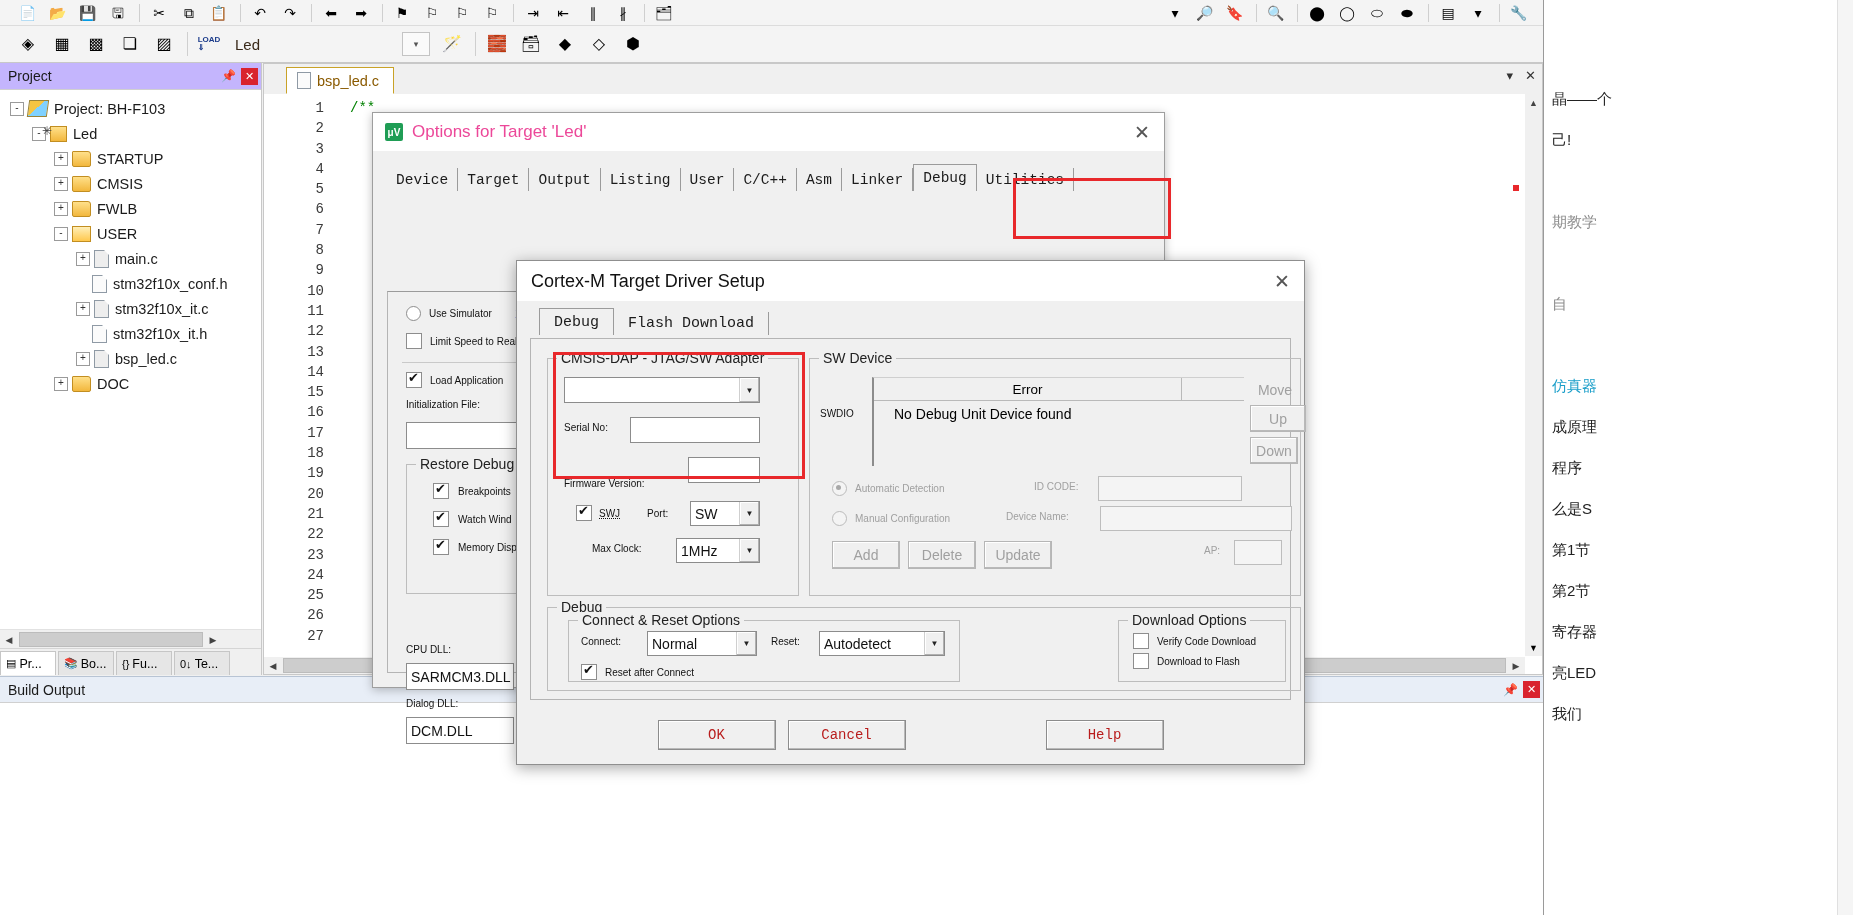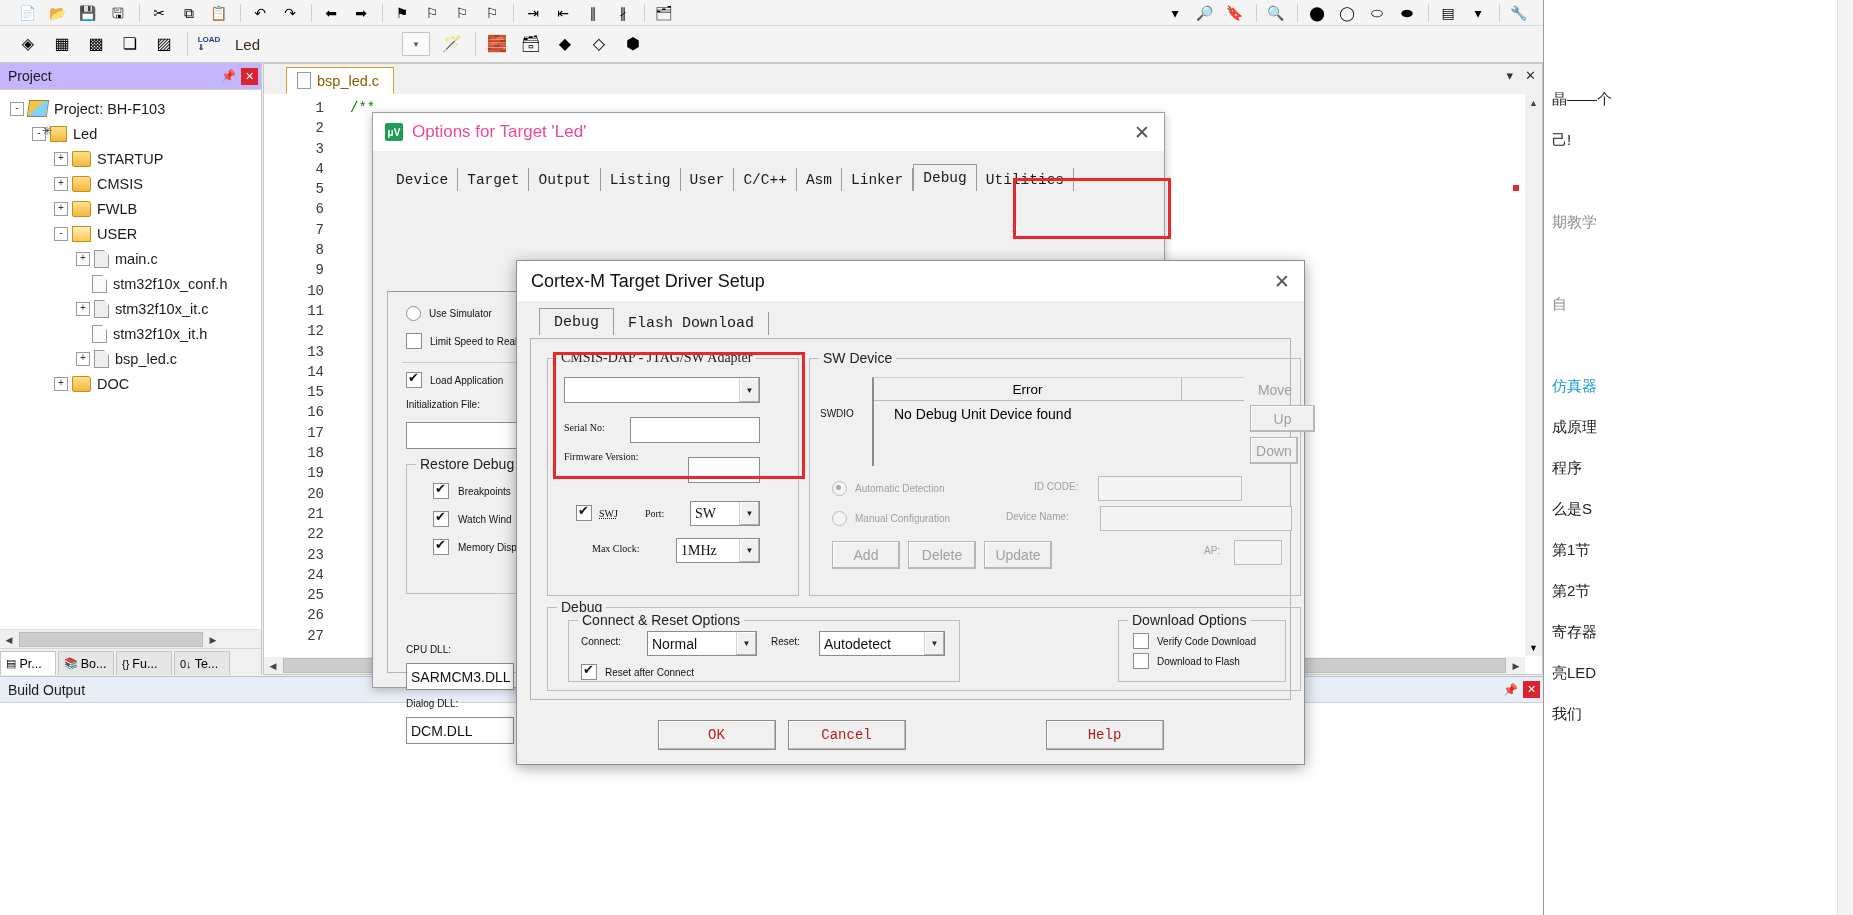--- a/index.html
+++ b/index.html
@@ -534,29 +534,29 @@
         <div class="ktab sel" style="font-size: 15px; padding: 0px 14px;">
           <span>Debug</span>
         </div>
         <div class="ktab" style="font-size: 15px; padding: 0px 14px;">
           <span>Flash Download</span>
         </div>
       </div>
 
     <div id="cx-pane">
 
-      <div class="group" style="left:16px;top:19px;width:250px;height:236px;font-family:Liberation Serif, serif;">
+      <div class="group" style="left:16px;top:19px;width:250px;height:236px;">
         <span class="glabel">CMSIS-DAP - JTAG/SW Adapter</span>
         <div class="combo" style="position:absolute;left:16px;top:18px;width:196px;height:26px;">
           <span class="txt"></span>
           <span class="arrow">▼</span>
         </div>
         <div class="lbl" style="position:absolute;left:16px;top:63px;">Serial No:</div>
         <div class="tfield" style="position:absolute;left:82px;top:58px;width:130px;height:26px;"></div>
-        <div class="lbl" style="position:absolute;left:16px;top:92px;">Firmware Version:</div>
+        <div class="lbl" style="position:absolute;left:16px;top:119px;">Firmware Version:</div>
         <div class="tfield" style="position:absolute;left:140px;top:98px;width:72px;height:26px;"></div>
 
         <div style="position:absolute;left:28px;top:146px;display:flex;align-items:center;gap:7px;">
           <span class="chk on"></span>
           <span class="lbl" style="text-decoration:underline dotted;">SWJ</span>
           <span class="lbl" style="margin-left:12px;padding-left:8px;">Port:</span>
         </div>
         <div class="combo" style="position:absolute;left:142px;top:142px;width:70px;height:25px;">
           <span class="txt">SW</span>
           <span class="arrow">▼</span>
@@ -575,21 +575,21 @@
                     border-left:2px solid #8c8c8c;border-top:1px solid #cfcfcf;">
           <div style="display:flex;height:22px;border-bottom:1px solid #b9b9b9;">
             <div style="flex:1;display:flex;align-items:center;justify-content:center;font-size:13.5px;
                         border-right:1px solid #b9b9b9;">Error</div>
             <div style="width:62px;"></div>
           </div>
           <div style="display:flex;align-items:center;height:26px;padding-left:20px;font-size:14px;">No Debug Unit Device found</div>
         </div>
 
         <div class="btn dis" style="position:absolute;left:442px;top:18px;width:46px;height:25px;border:none;box-shadow:none;background:transparent;">Move</div>
-        <div class="btn dis" style="position:absolute;left:440px;top:46px;width:65px;height:27px;">Up</div>
+        <div class="btn dis" style="position:absolute;left:440px;top:46px;width:56px;height:27px;">Up</div>
         <div class="btn dis" style="position:absolute;left:440px;top:78px;width:48px;height:27px;">Down</div>
 
         <div style="position:absolute;left:22px;top:122px;display:flex;align-items:center;gap:8px;">
           <span class="radio dis on"></span>
           <span class="lbl dis">Automatic Detection</span>
         </div>
         <div class="lbl dis" style="position:absolute;left:224px;top:122px;">ID CODE:</div>
         <div class="tfield" style="position:absolute;left:288px;top:117px;width:144px;height:25px;background:#f4f4f4;border-color:#bdbdbd;"></div>
 
         <div style="position:absolute;left:22px;top:152px;display:flex;align-items:center;gap:8px;">

